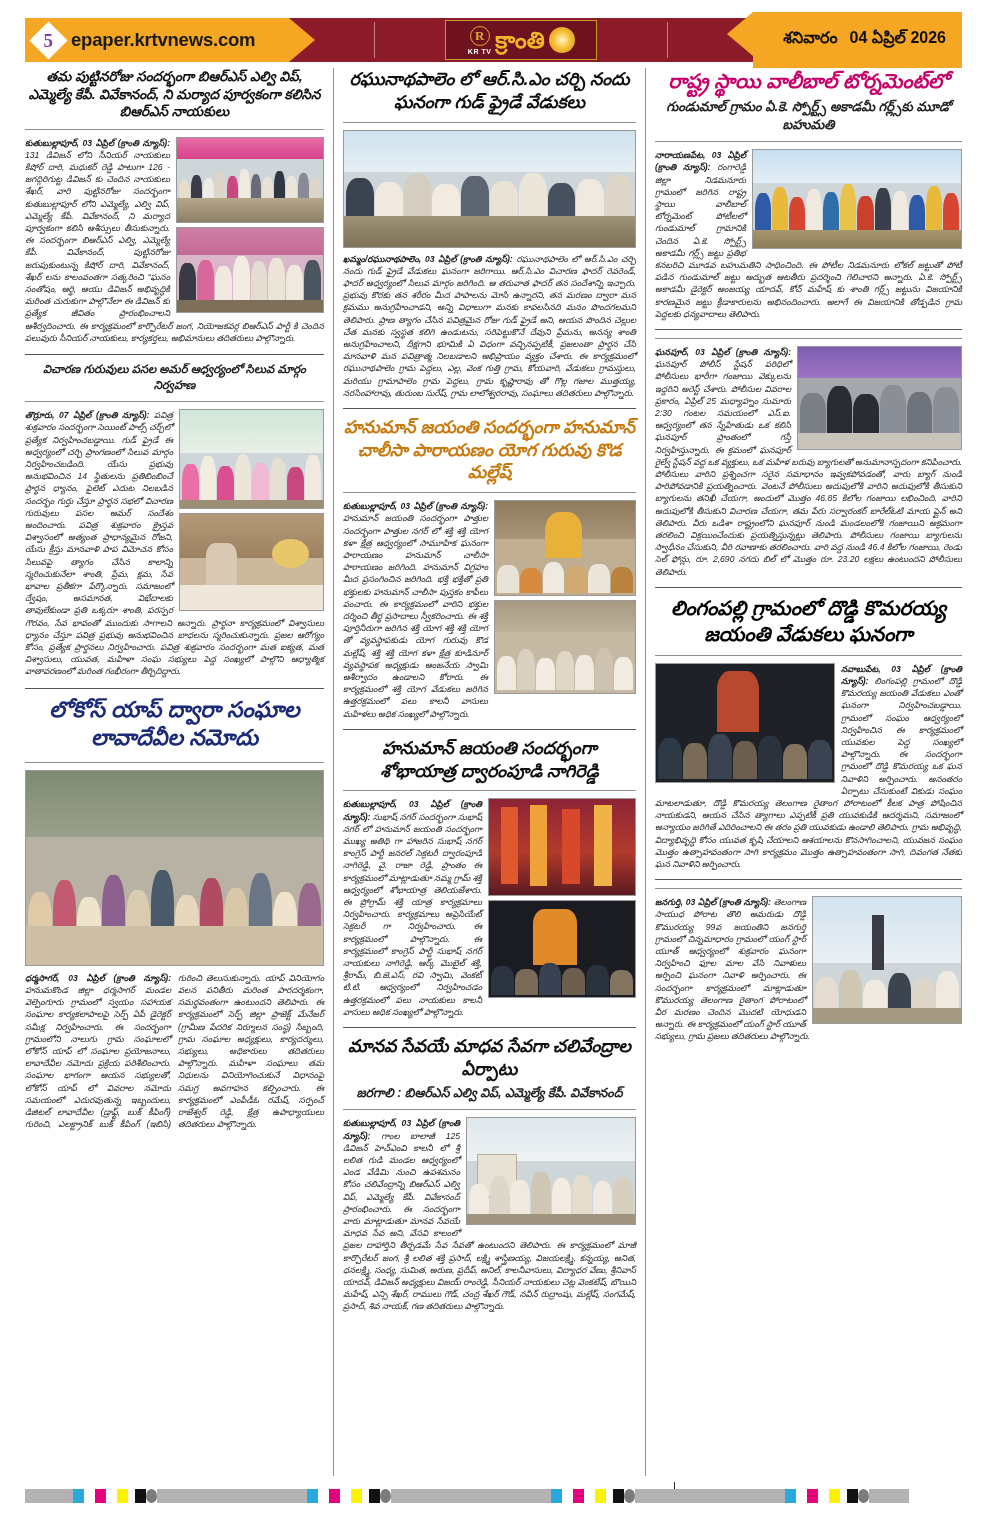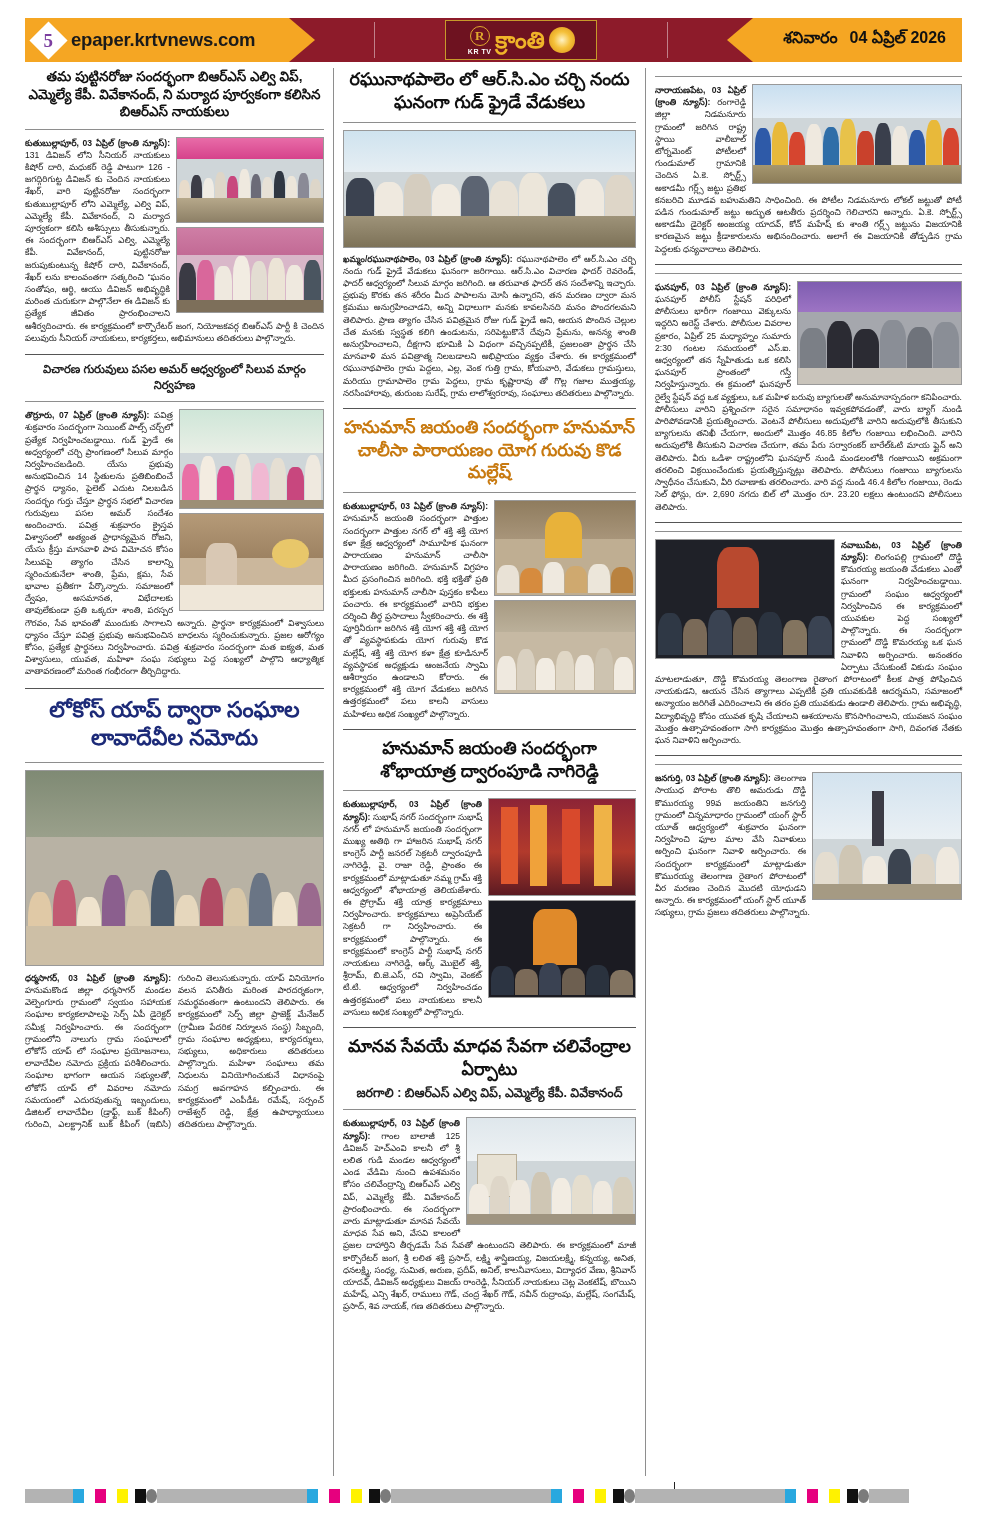--- a/index.html
+++ b/index.html
@@ -93,21 +93,21 @@
     line-height: 1;
     font-family: "Liberation Sans", sans-serif;
   }
   .logo-sun {
     width: 26px; height: 26px; border-radius: 50%;
     background: radial-gradient(circle, #fff3c4 0%, #f5c13a 45%, #d98f12 100%);
     flex: none;
   }
   .mh-right {
     position: relative;
-    height: 44px;
+    height: 56px;
     background: #f5a623;
     display: flex; align-items: center;
     padding-left: 30px; padding-right: 16px;
   }
   .mh-right::before {
     content: ""; position: absolute; left: 0; top: 0;
     width: 0; height: 0;
     border-top: 22px solid transparent;
     border-bottom: 22px solid transparent;
     border-right: 26px solid #f5a623;
@@ -118,21 +118,21 @@
     white-space: nowrap;
   }
 
   
   .cols {
     position: absolute;
     left: 25px; top: 68px;
     width: 937px; height: 1408px;
     display: flex;
   }
-  .col { position: relative; }
+  .col { position: relative; font-style: italic; }
   .col-1 { width: 308px; padding-right: 9px; }
   .col-2 { width: 312px; padding: 0 9px; border-left: 1px solid #8e8e8e; }
   .col-3 { width: 317px; padding-left: 9px; border-left: 1px solid #8e8e8e; }
 
   
   .hl {
     text-align: center;
     font-weight: bold;
     line-height: 1.3;
     font-family: "Liberation Sans", sans-serif;
@@ -450,20 +450,22 @@
           <b>కుతుబుల్లాపూర్, 03 ఏప్రిల్ (క్రాంతి న్యూస్):</b>
           <span>గాంల బాలాజీ 125 డివిజన్ హెచ్ఎంవి కాలనీ లో శ్రీ లలిత గుడి మండల ఆధ్వర్యంలో ఎండ వేడిమి నుంచి ఉపశమనం కోసం చలివేంద్రాన్ని బిఆర్ఎస్ ఎల్వి విప్, ఎమ్మెల్యే కేపీ. వివేకానంద్ ప్రారంభించారు. ఈ సందర్భంగా వారు మాట్లాడుతూ మానవ సేవయే మాధవ సేవ అని, వేసవి కాలంలో ప్రజల దాహార్తిని తీర్చడమే సేవ సేవతో ఉంటుందని తెలిపారు. ఈ కార్యక్రమంలో మాజీ కార్పొరేటర్ జంగ, శ్రీ లలిత శక్తి ప్రసాద్, లక్ష్మి శాస్త్రిణయ్య, విజయలక్ష్మి, కన్నయ్య, అనిత, ధనలక్ష్మి, సంధ్య, సుమిత, అరుణ, ప్రదీప్, అనిల్, కాలనీవాసులు, విద్యాధర వేణు, శ్రీనివాస్ యాదవ్, డివిజన్ అధ్యక్షులు విజయ్ రాంరెడ్డి, సీనియర్ నాయకులు చెట్ల వెంకటేష్, బొయిని మహేష్, ఎన్సి శేఖర్, రాములు గౌడ్, చంద్ర శేఖర్ గౌడ్, నవీన్ రుద్రాంషు, మల్లేష్, సంగమేష్, ప్రసాద్, శివ నాయక్, గణ తదితరులు పాల్గొన్నారు.</span>
         </div>
         <div style="clear:both"></div>
       </div>
     </div>
 
     <div class="col col-3">
 
       <div>
+        <div class="hl hl-lg" style="color:#c7006a;">రాష్ట్ర స్థాయి వాలీబాల్ టోర్నమెంట్‌లో</div>
+        <div class="sub-hl" style="margin-top:4px;font-size:13px;">గుండుమాల్ గ్రామం ఏ.కె. స్పోర్ట్స్ అకాడమీ గర్ల్స్‌కు మూడో బహుమతి</div>
         <hr class="rule">
         <div class="photo photo-float-r" style="width:210px;height:100px;">
           <div class="sky" style="height:34%;background:linear-gradient(#c9dff0,#e3edf5)"></div>
           <div class="crowd" style="bottom:14%;height:58%;">
             <i style="height:72%;background:#2e5aa8"></i>
               <i style="height:84%;background:#e8b93a"></i>
             <i style="height:66%;background:#d6452f"></i>
               <i style="height:80%;background:#efe9df"></i>
             <i style="height:74%;background:#2f6ea8"></i>
               <i style="height:88%;background:#e8c24a"></i>
@@ -502,20 +504,21 @@
         <div class="body-text">
           <b>ఘనపూర్, 03 ఏప్రిల్ (క్రాంతి న్యూస్):</b>
           <span>ఘనపూర్ పోలీస్ స్టేషన్ పరిధిలో పోలీసులు భారీగా గంజాయి వెక్కులను ఇద్దరిని అరెస్ట్ చేశారు. పోలీసుల వివరాల ప్రకారం, ఏప్రిల్ 25 మధ్యాహ్నం సుమారు 2:30 గంటల సమయంలో ఎస్.ఐ. ఆధ్వర్యంలో తన స్నేహితుడు ఒక కలిసి ఘనపూర్ ప్రాంతంలో గస్తీ నిర్వహిస్తున్నారు. ఈ క్రమంలో ఘనపూర్ రైల్వే స్టేషన్ వద్ద ఒక వ్యక్తులు, ఒక మహిళ బరువు బ్యాగులతో అనుమానాస్పదంగా కనిపించారు. పోలీసులు వారిని ప్రశ్నించగా సరైన సమాధానం ఇవ్వకపోవడంతో, వారు బ్యాగ్ నుండి పారిపోవడానికి ప్రయత్నించారు. వెంటనే పోలీసులు అదుపులోకి వారిని అదుపులోకి తీసుకుని బ్యాగులను తనిఖీ చేయగా, అందులో మొత్తం 46.85 కిలోల గంజాయి లభించింది. వారిని అదుపులోకి తీసుకుని విచారణ చేయగా, తమ పేరు సర్వారంకర్ బారేల్ఓటి మాయ ప్లైన్ అని తెలిపారు. వీరు ఒడిశా రాష్ట్రంలోని ఘనపూర్ నుండి మండలంలోకి గంజాయిని అక్రమంగా తరలించి విక్రయించేందుకు ప్రయత్నిస్తున్నట్లు తెలిపారు. పోలీసులు గంజాయి బ్యాగులను స్వాధీనం చేసుకుని, వీరి రవాణాకు తరలించారు. వారి వద్ద నుండి 46.4 కిలోల గంజాయి, రెండు సెల్ ఫోన్లు, రూ. 2,690 నగదు బిల్ లో మొత్తం రూ. 23.20 లక్షలు ఉంటుందని పోలీసులు తెలిపారు.</span>
         </div>
         <div style="clear:both"></div>
       </div>
 
       <hr class="rule rule-thick" style="margin-top:9px;">
 
       <div>
+        <div class="hl hl-lg">లింగంపల్లి గ్రామంలో దొడ్డి కొమరయ్య జయంతి వేడుకలు ఘనంగా</div>
         <hr class="rule">
         <div class="photo photo-float-l" style="width:180px;height:120px;background:#1f2128;">
           <div style="position:absolute;left:34%;top:6%;width:24%;height:52%;background:#b8492f;border-radius:30% 30% 0 0"></div>
           <div class="crowd" style="bottom:2%;height:48%;">
             <i style="height:74%;background:#2f3845"></i>
               <i style="height:64%;background:#7a6a58"></i>
             <i style="height:80%;background:#3a4352"></i>
               <i style="height:68%;background:#6c5e4e"></i>
             <i style="height:76%;background:#2b333f"></i>
               <i style="height:62%;background:#83745f"></i>

